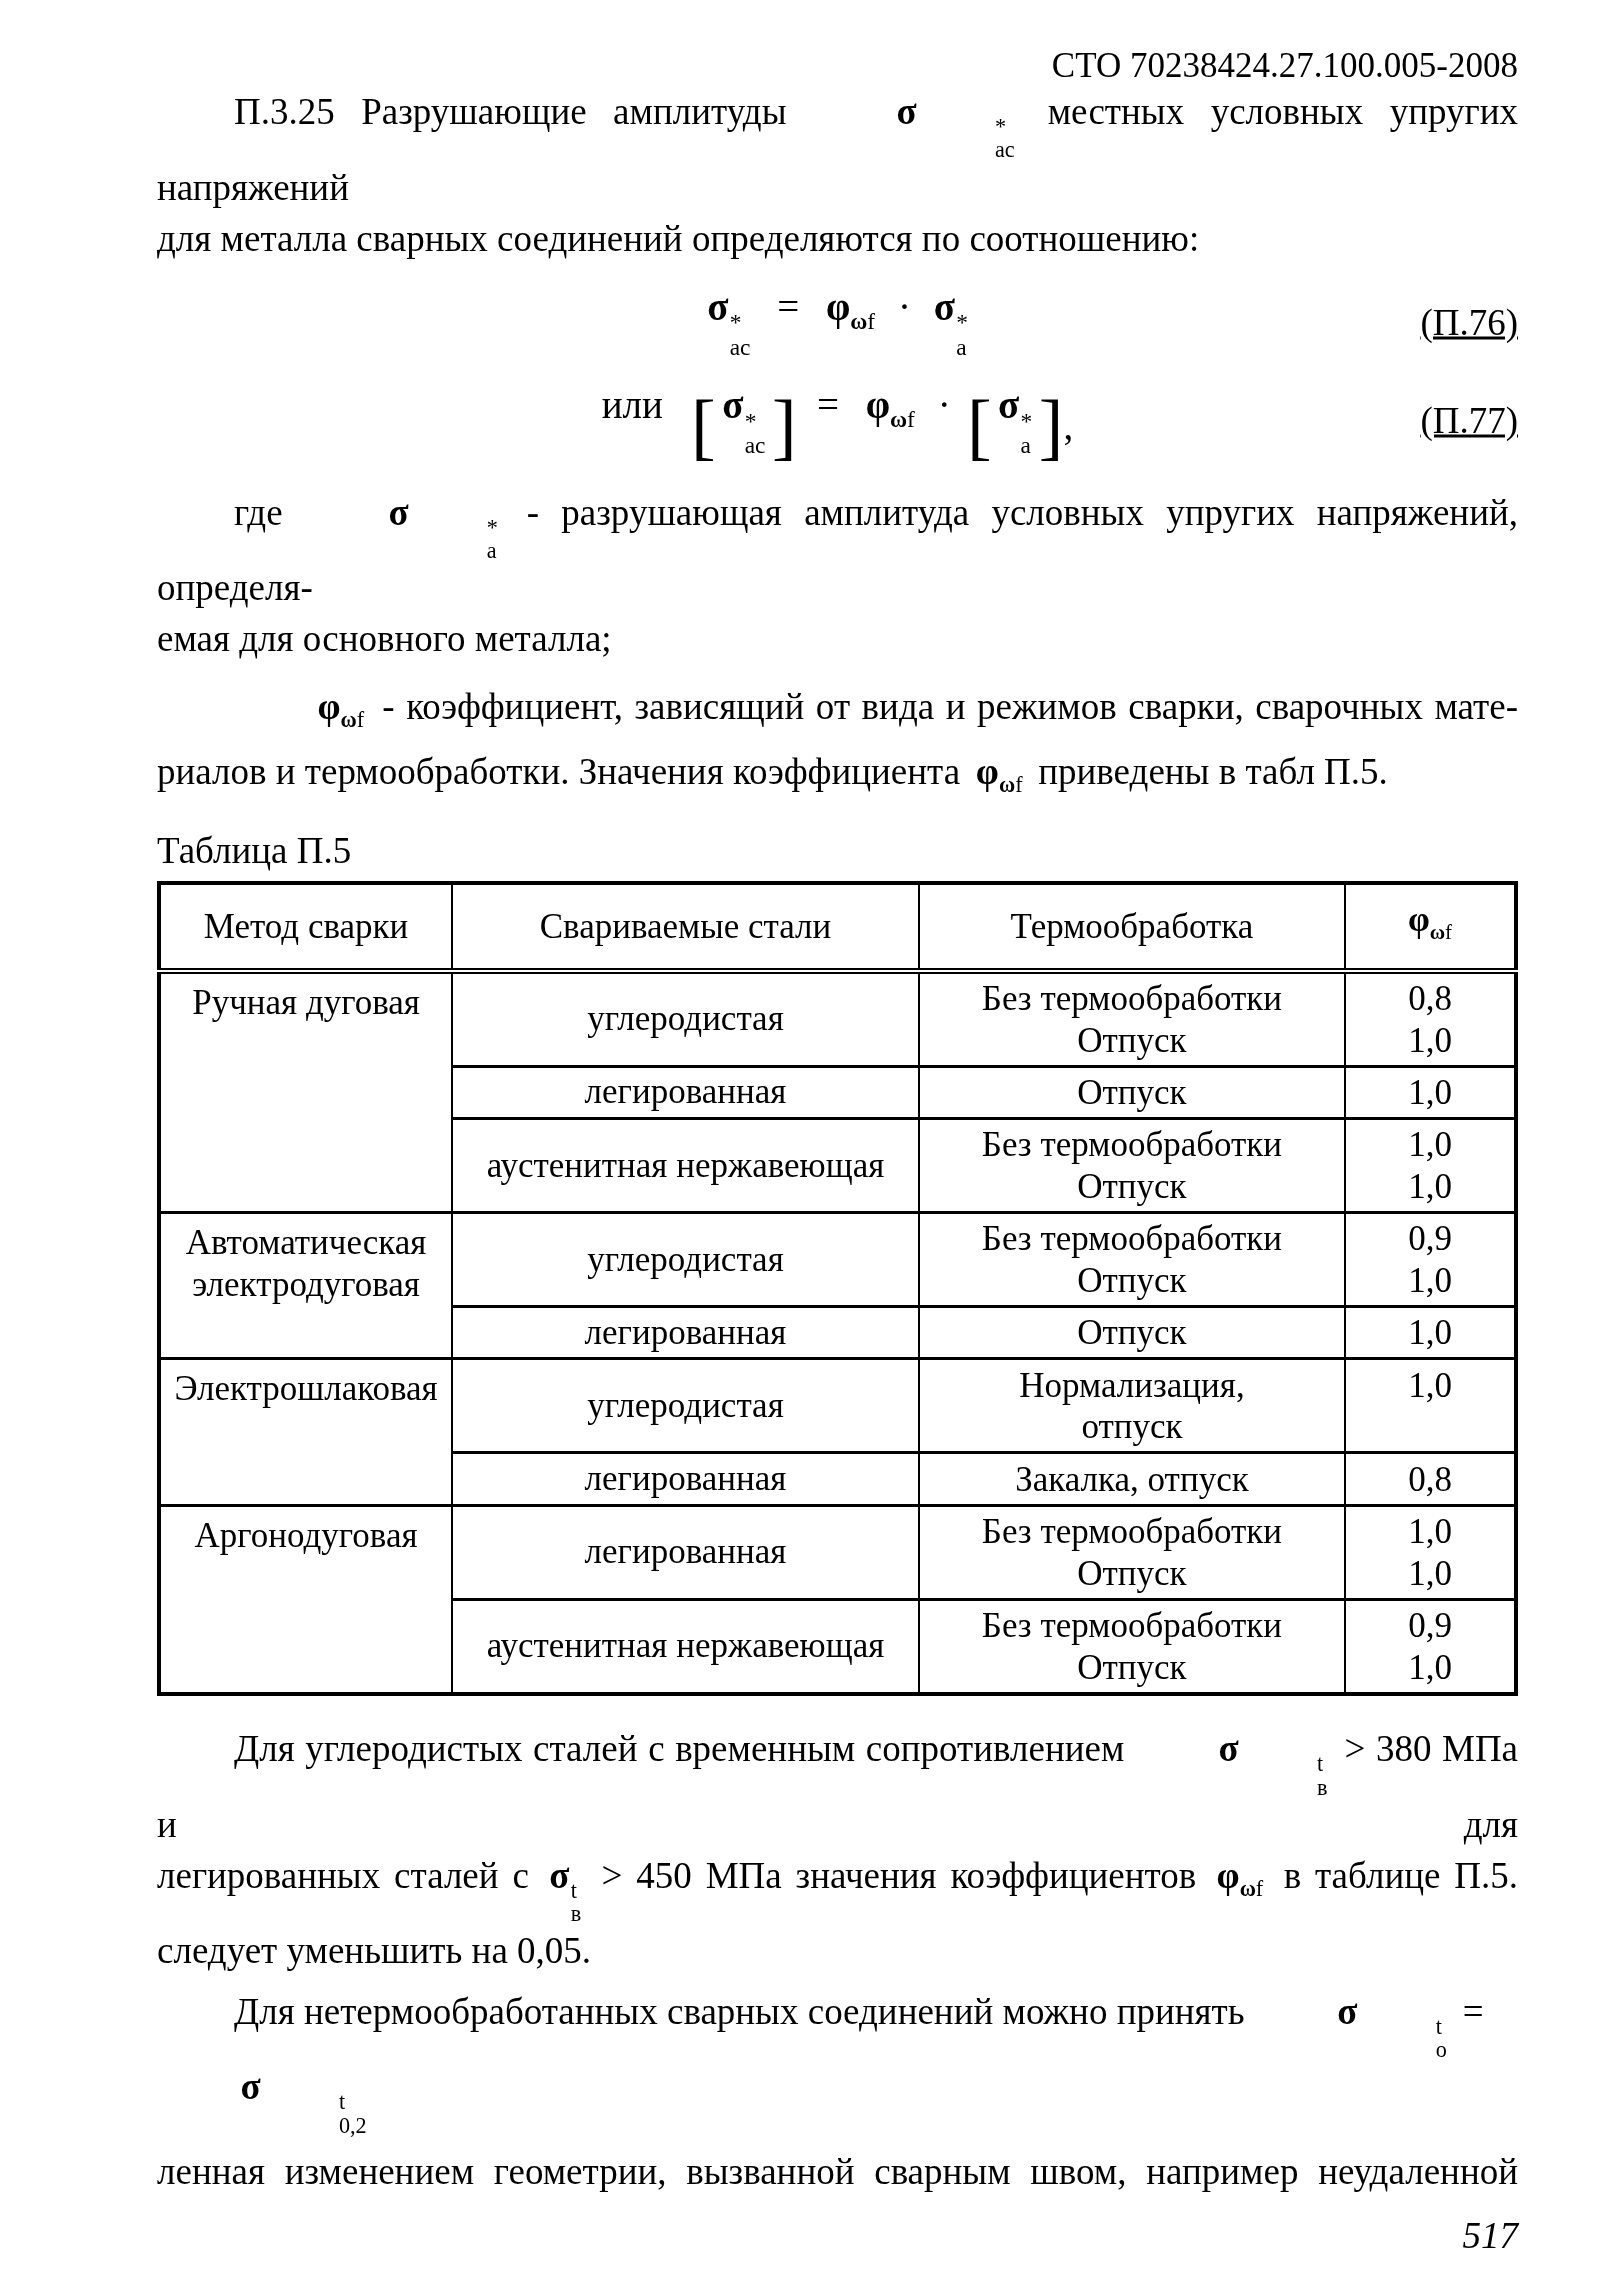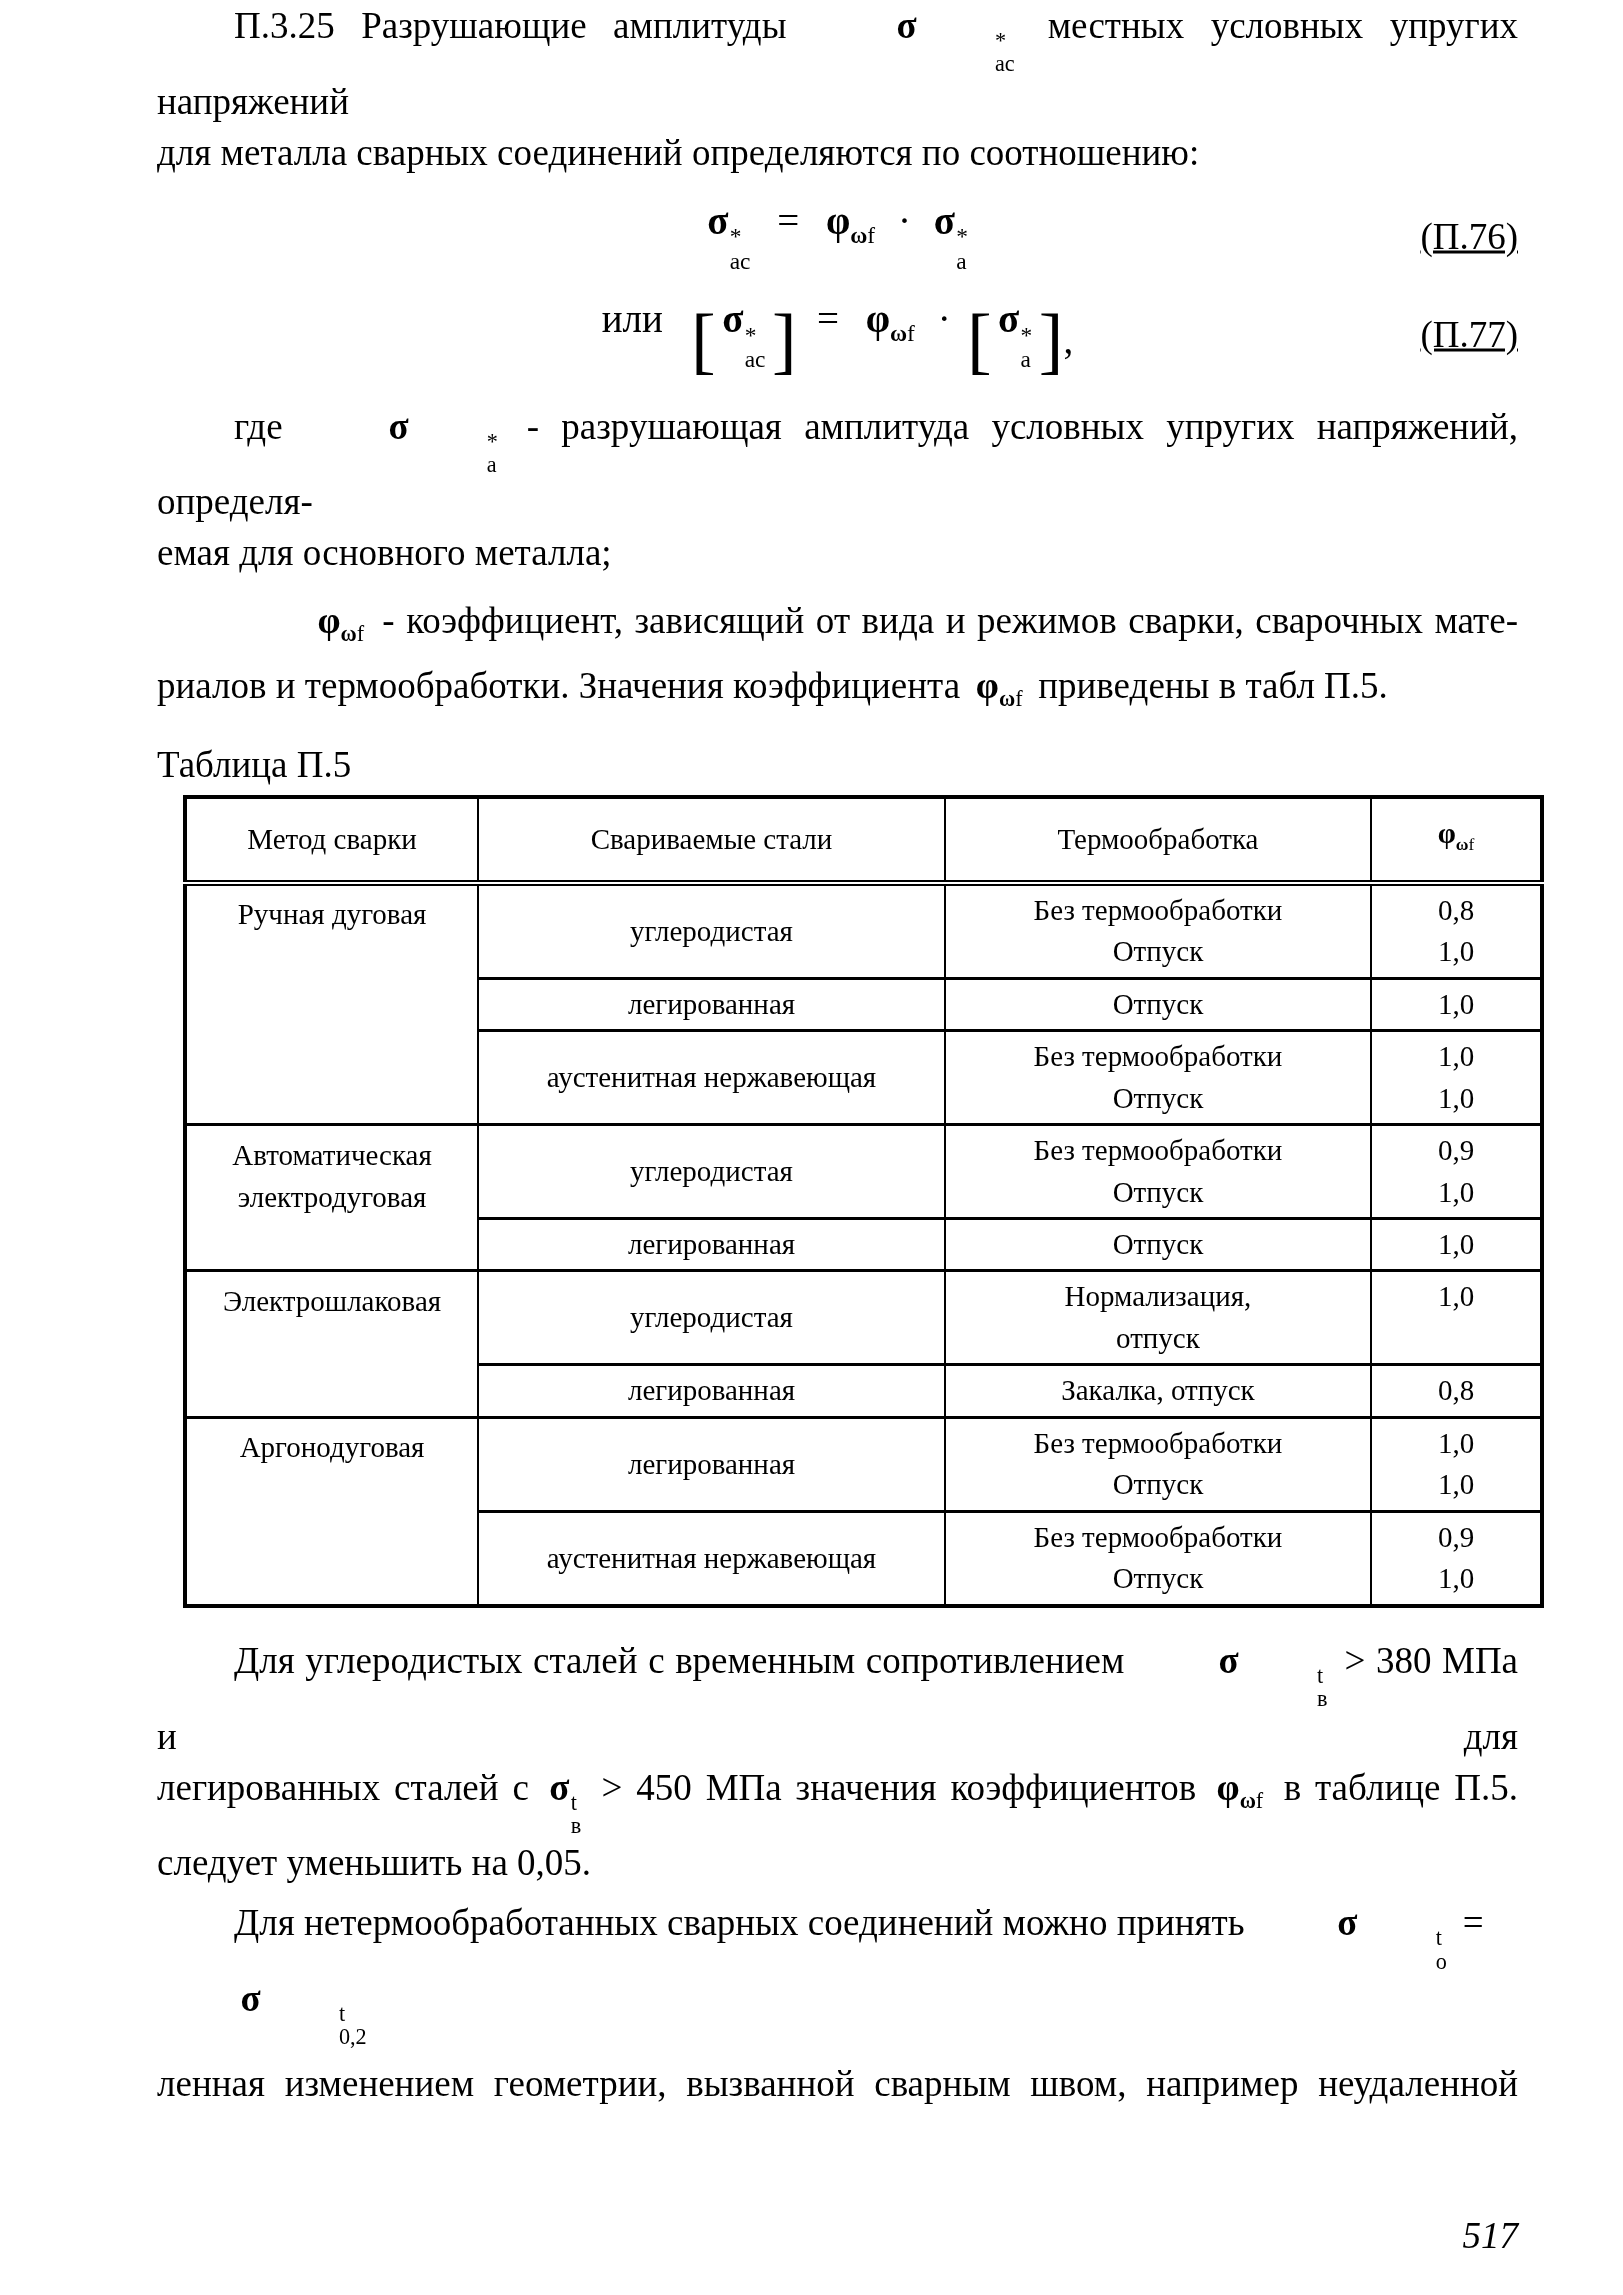--- a/index.html
+++ b/index.html
@@ -40,21 +40,21 @@
   .fx{font-size:39px;white-space:nowrap;}
   .fnum{position:absolute;right:0;top:50%;transform:translateY(-50%);font-size:37px;text-decoration:underline;}
   .op{margin:0 10.5px;}
   .op2{margin:0 6.5px;}
   .big1{font-size:1.9em;font-weight:400;line-height:0;vertical-align:-0.45em;}
   .lowc{vertical-align:-0.55em;}
   .fpre{margin-right:18.3px;}
 
   
   .tcaption{margin-top:18.3px;margin-bottom:6.5px;line-height:46px;}
-  table.t5{width:100%;border-collapse:collapse;border:4.6px solid #000;table-layout:fixed;font-size:29px;margin-left:26px;}
+  table.t5{width:100%;border-collapse:collapse;border:4.6px solid #000;table-layout:fixed;font-size:35px;}
   .t5 th,.t5 td{border-left:2px solid #000;border-right:2px solid #000;text-align:center;padding:3.9px 6.5px;}
   .t5 thead th{border-bottom:6.5px double #000;font-weight:normal;padding:14.4px 6.5px;line-height:41px;}
   .t5 td{vertical-align:top;}
   .t5 td.steel{vertical-align:middle;}
   .t5 td.method{vertical-align:top;padding-top:7.9px;line-height:42px;}
   .t5 .cl{line-height:39px;padding:1.3px 0;}
   .t5 .gt{border-top:3.9px solid #000;}
   .t5 .rt{border-top:3.9px solid #000;}
 
   .pnum{position:absolute;bottom:38px;right:105px;font-size:37px;font-style:italic;}
@@ -63,20 +63,21 @@
   .mt2{margin-top:17px;}
   .mt3{margin-top:9.2px;}
   .f76row{height:82px;margin-top:17px;}
   .f77row{height:115px;}
 </style>
 </head>
 <body>
 
 <div class="page">
 
+  <div class="hdr">СТО 70238424.27.100.005-2008</div>
 
   <p class="para mt1">
     <span class="ln just ind">
       <span>П.3.25 Разрушающие амплитуды</span>
       <span class="sym"><span class="base">σ</span><span class="stack">
             <span>*</span>
             <span>ас</span>
           </span></span>
       <span>местных условных упругих напряжений</span>
     </span>

